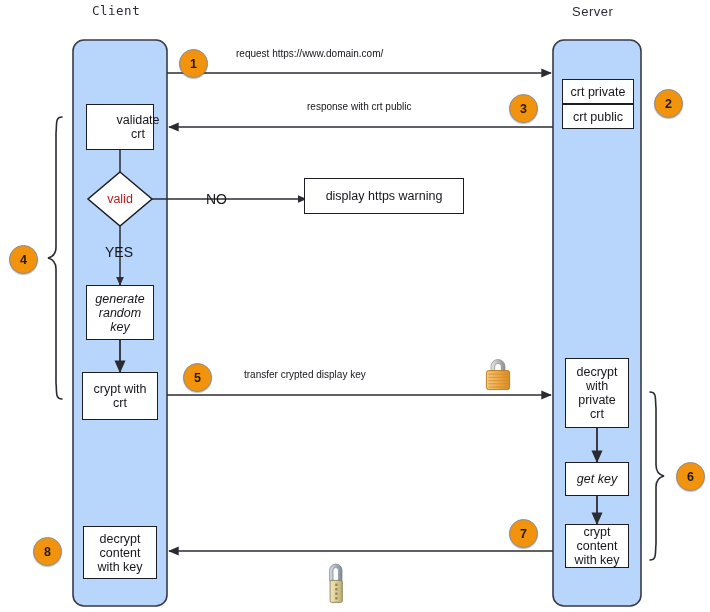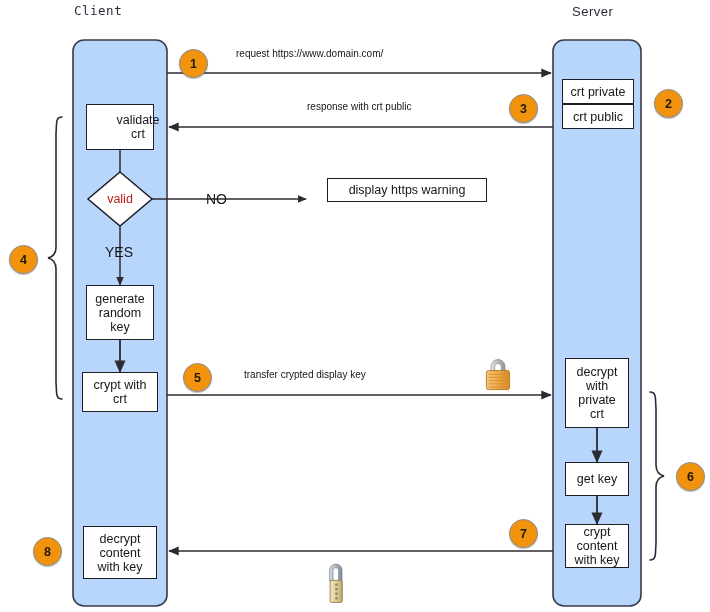--- a/index.html
+++ b/index.html
@@ -109,41 +109,41 @@
       <rect x="5.1" y="19.4" width="12.2" height="22" rx="1.6" fill="url(#lockBodyB)" stroke="#8d8055" stroke-width="0.9"></rect>
       <g fill="#8d8055" opacity="0.9">
         <rect x="10.2" y="22.5" width="2.4" height="2.4" rx="0.5"></rect>
         <rect x="10.2" y="27.0" width="2.4" height="2.4" rx="0.5"></rect>
         <rect x="10.2" y="31.5" width="2.4" height="2.4" rx="0.5"></rect>
         <rect x="10.2" y="36.0" width="2.4" height="2.4" rx="0.5"></rect>
       </g>
     </g>
   </svg>
 
-  <div class="lane-title mono" style="left:74px;top:3px;">Client</div>
+  <div class="lane-title mono" style="left:92px;top:3px;">Client</div>
   <div class="lane-title" style="left:572px;top:4px;">Server</div>
 
   <div class="msg" style="left:236px;top:48px;">request https://www.domain.com/</div>
   <div class="msg" style="left:307px;top:101px;">response with crt public</div>
   <div class="msg" style="left:244px;top:369px;">transfer crypted display key</div>
 
   <div class="pbox" style="left:86px;top:104px;width:68px;height:46px;padding-left:36px;">
     <span style="white-space:pre-line;">validate
 crt</span>
   </div>
 
   <div class="diamond-label" style="left:96px;top:191px;width:48px;height:16px;">valid</div>
 
   <div class="pbox" style="left:86px;top:285px;width:68px;height:55px;">
-    <span style="white-space:pre-line;">generate
+    <span style="white-space:pre-line;font-style:italic;">generate
 random
 key</span>
   </div>
 
-  <div class="pbox" style="left:82px;top:372px;width:76px;height:40px;">
+  <div class="pbox" style="left:82px;top:372px;width:76px;height:48px;">
     <span style="white-space:pre-line;">crypt with
 crt</span>
   </div>
 
   <div class="pbox" style="left:83px;top:526px;width:74px;height:53px;">
     <span style="white-space:pre-line;">decrypt
 content
 with key</span>
   </div>
 
@@ -154,31 +154,31 @@
     <span>crt public</span>
   </div>
 
   <div class="pbox" style="left:565px;top:358px;width:64px;height:70px;">
     <span style="white-space:pre-line;">decrypt
 with
 private
 crt</span>
   </div>
 
-  <div class="pbox" style="left:565px;top:462px;width:64px;height:34px;">
+  <div class="pbox" style="left:565px;top:462px;width:64px;height:34px;font-style:italic;">
     <span>get key</span>
   </div>
 
   <div class="pbox" style="left:565px;top:524px;width:64px;height:44px;">
     <span style="white-space:pre-line;">crypt
 content
 with key</span>
   </div>
 
-  <div class="pbox" style="left:327px;top:178px;width:160px;height:24px;">
+  <div class="pbox" style="left:304px;top:178px;width:160px;height:36px;">
     <span>display https warning</span>
   </div>
 
   <div class="edge-label" style="left:206px;top:191px;">NO</div>
   <div class="edge-label" style="left:105px;top:244px;">YES</div>
 
   <div class="step" style="left:179px;top:49px;">1</div>
   <div class="step" style="left:654px;top:89px;">2</div>
   <div class="step" style="left:509px;top:94px;">3</div>
   <div class="step" style="left:9px;top:245px;">4</div>

